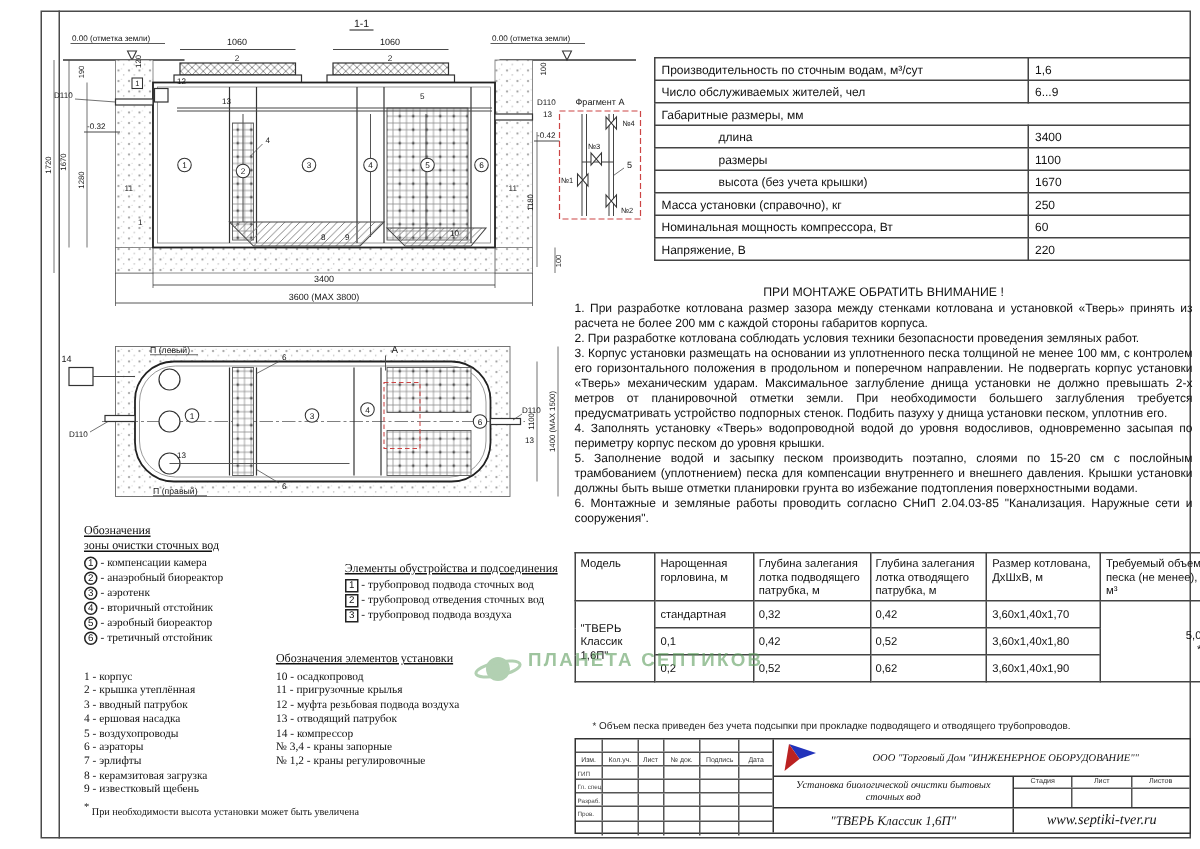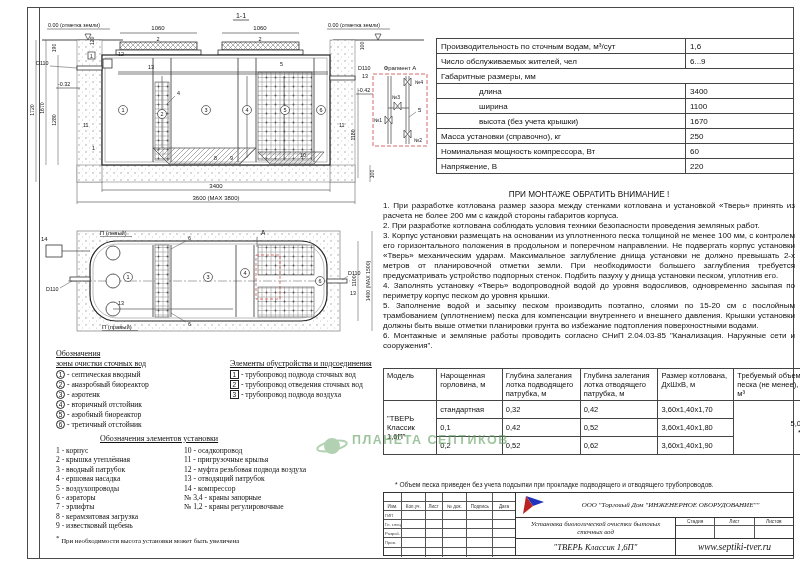--- a/index.html
+++ b/index.html
@@ -31,28 +31,28 @@
   .mtable td { vertical-align:middle; height:18px; }
   .mtable .c-model{width:52px} .mtable .c-neck{width:64px} .mtable .c-in{width:76px}
   .mtable .c-out{width:76px} .mtable .c-pit{width:74px} .mtable .c-sand{width:69px}
   .mtable td.center { text-align:right; }
   .mt-foot { position:absolute; left:395px; top:481px; width:400px; font-size:6.6px; color:#222; }
 
   
   .legend { position:absolute; left:56px; top:349px; width:330px; font-family:"Liberation Serif", serif;
     font-size:7.6px; line-height:10px; color:#111; }
   .legend .h { text-decoration:underline; font-size:8px; }
-  .legend .cols { display:flex; gap:10px; }
+  .legend .cols { display:flex; gap:10px;align-items:center; }
   .legend .colA { width:168px; } .legend .colB { width:160px; }
   .legend ul { list-style:none; margin:1px 0 0 0; padding:0; }
   .legend li { margin:0; white-space:nowrap; }
   .circ, .sq { display:inline-block; width:9px; height:9px; border:0.8px solid #222; font-size:6.5px;
     line-height:8.6px; text-align:center; font-family:"Liberation Sans",sans-serif; margin-right:2px; }
   .circ { border-radius:50%; }
-  .inst-title { text-decoration:underline; font-size:8px; margin:4px 0 1px 44px; }
+  .inst-title { text-decoration:underline; font-size:8px; margin:4px 0 1px 44px;text-align:center; }
   .inst-cols { display:flex; gap:6px; }
   .inst-cols .c1 { width:122px; line-height:9.4px; }
   .inst-cols .c2 { width:200px; line-height:9.4px; }
   .legend .foot { margin-top:2px; font-size:6.8px; }
   .legend .foot sup { font-size:7px; }
 
   
   .tblock { position:absolute; left:383px; top:492px; width:411px; height:64px; border:1.3px solid #333; background:#fff; }
   .tb-left { position:absolute; left:0; top:0; width:132px; height:100%; border-right:1.2px solid #333; }
   .tb-left .row { display:flex; height:9.1px; border-bottom:0.6px solid #555; }
@@ -339,21 +339,21 @@
           <td class="val">6...9</td>
         </tr>
     <tr>
           <td colspan="2">Габаритные размеры, мм</td>
         </tr>
     <tr>
           <td class="indent">длина</td>
           <td class="val">3400</td>
         </tr>
     <tr>
-          <td class="indent">ширина</td>
+          <td class="indent">размеры</td>
           <td class="val">1100</td>
         </tr>
     <tr>
           <td class="indent">высота (без учета крышки)</td>
           <td class="val">1670</td>
         </tr>
     <tr>
           <td>Масса установки (справочно), кг</td>
           <td class="val">250</td>
         </tr>
@@ -422,21 +422,21 @@
     </svg>
     <span class="wtext">ПЛАНЕТА СЕПТИКОВ</span>
   </div>
 
   <div class="legend">
     <div class="h">Обозначения</div>
     <div class="cols">
       <div class="colA">
         <div class="h">зоны очистки сточных вод</div>
         <ul>
-          <li><span class="circ">1</span><span>- септическая вводный</span></li>
+          <li><span class="circ">1</span><span>- компенсации камера</span></li>
           <li><span class="circ">2</span><span>- анаэробный биореактор</span></li>
           <li><span class="circ">3</span><span>- аэротенк</span></li>
           <li><span class="circ">4</span><span>- вторичный отстойник</span></li>
           <li><span class="circ">5</span><span>- аэробный биореактор</span></li>
           <li><span class="circ">6</span><span>- третичный отстойник</span></li>
         </ul>
       </div>
       <div class="colB">
         <div class="h">Элементы обустройства и подсоединения</div>
         <ul>

